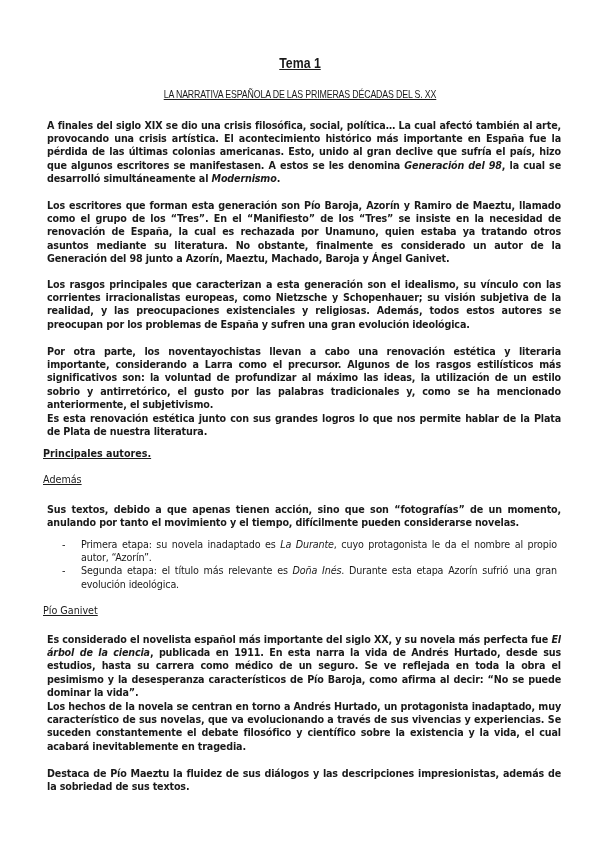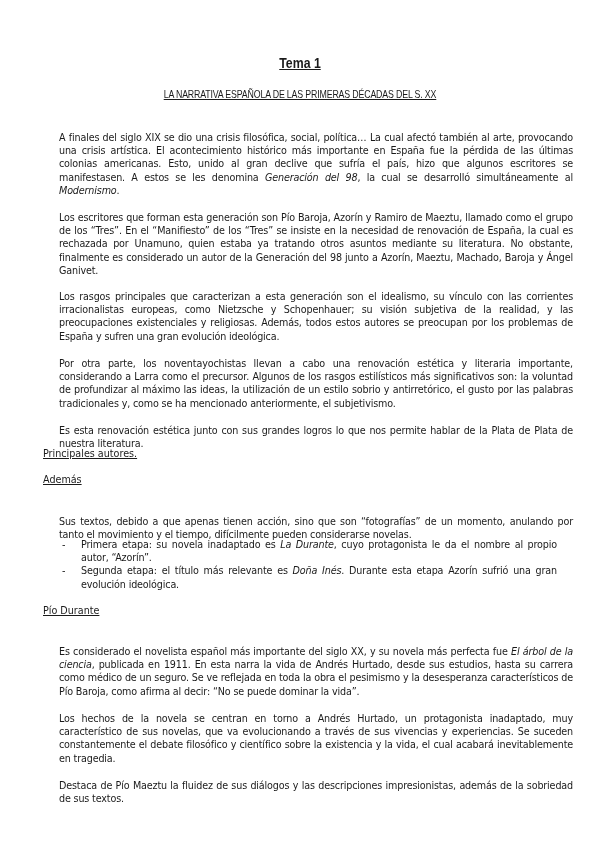--- a/index.html
+++ b/index.html
@@ -12,23 +12,23 @@
   .title {
     position: absolute; left: 0; width: 514px; text-align: center;
     font-family: "Liberation Sans", sans-serif; font-weight: bold; font-size: 15px;
     top: 56px; text-decoration: underline; transform: scaleX(0.82); letter-spacing: 0px;
   }
   .subtitle {
     position: absolute; left: 0; width: 514px; text-align: center;
     font-family: "Liberation Sans", sans-serif; font-size: 11px; top: 88px;
     text-decoration: underline; transform: scaleX(0.80); letter-spacing: -0.2px;
   }
-  .p { position: absolute; left: 0; width: 514px; text-align: justify; margin: 16px; letter-spacing: -0.15px; }
+  .p { position: absolute; left: 0; width: 514px; text-align: justify; margin: 4px; letter-spacing: -0.15px; font-weight: bold; }
   .head { position: absolute; left: 0; margin: 0; text-decoration: underline; }
-  .bold { font-weight: normal; }
+  .bold { font-weight: bold; }
   .list { position: absolute; left: 0; width: 514px; margin: 0; padding: 0; list-style: none; }
   .list li { position: relative; padding-left: 38px; text-align: justify; letter-spacing: -0.15px; }
   .list li .dash { position: absolute; left: 19px; top: 0; }
   i { font-style: italic; }
 </style>
 </head>
 <body>
 
 <div class="page">
   <div class="title">Tema 1</div>
@@ -48,20 +48,20 @@
 
   <p class="head" style="top:473px">Además</p>
 
   <p class="p" style="top:499px">Sus textos, debido a que apenas tienen acción, sino que son “fotografías” de un momento, anulando por tanto el movimiento y el tiempo, difícilmente pueden considerarse novelas.</p>
 
   <ul class="list" style="top:538px">
     <li><span class="dash">-</span><span>Primera etapa: su novela inadaptado es </span><i>La Durante</i><span>, cuyo protagonista le da el nombre al propio autor, “Azorín”.</span></li>
     <li><span class="dash">-</span><span>Segunda etapa:  el título más relevante es </span><i>Doña Inés</i><span>. Durante esta etapa Azorín sufrió una gran evolución ideológica.</span></li>
   </ul>
 
-  <p class="head" style="top:604px">Pío Durante</p>
+  <p class="head" style="top:604px">Pío Ganivet</p>
 
   <p class="p" style="top:629px"><span>Es considerado el novelista español más importante del siglo XX, y su novela más perfecta fue </span><i>El árbol de la ciencia</i><span>, publicada en 1911. En esta narra la vida de Andrés Hurtado, desde sus estudios, hasta su carrera como médico de un seguro. Se ve reflejada en toda la obra el pesimismo y la desesperanza característicos de Pío Baroja, como afirma al decir: “No se puede dominar la vida”.</span></p>
 
   <p class="p" style="top:696px">Los hechos de la novela se centran en torno a Andrés Hurtado, un protagonista inadaptado, muy característico de sus novelas, que va evolucionando a través de sus vivencias y experiencias. Se suceden constantemente el debate filosófico y científico sobre la existencia y la vida, el cual acabará inevitablemente en tragedia.</p>
 
   <p class="p" style="top:763px">Destaca de Pío Maeztu la fluidez de sus diálogos y las descripciones impresionistas, además de la sobriedad de sus textos.</p>
 </div>
 
 </body></html>

